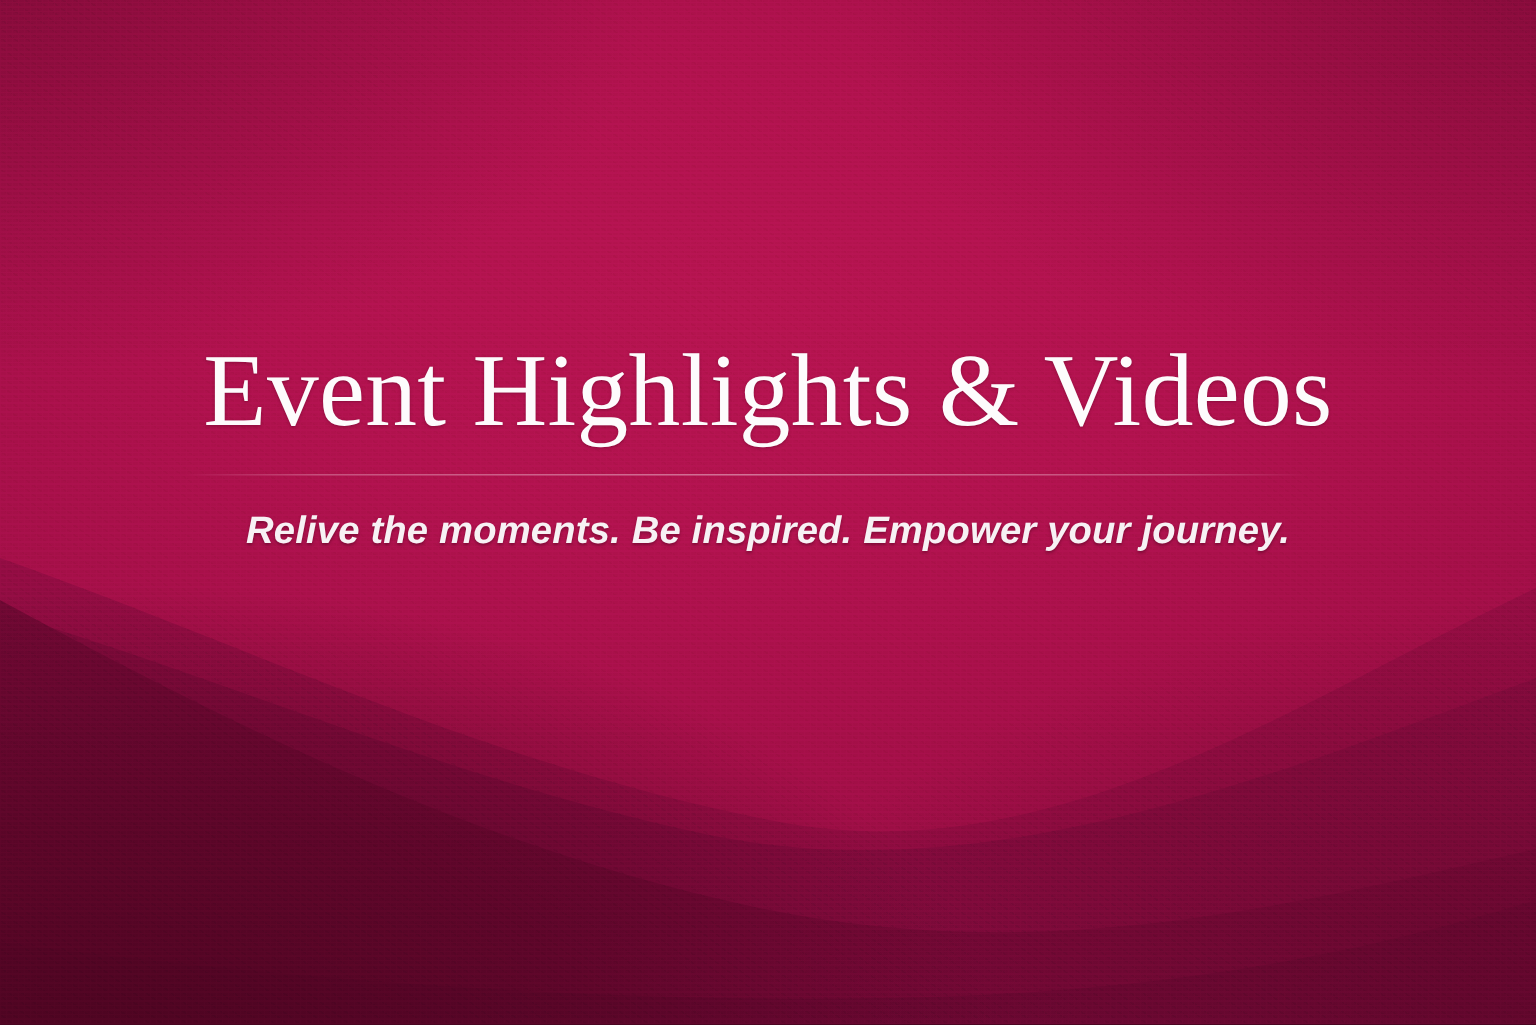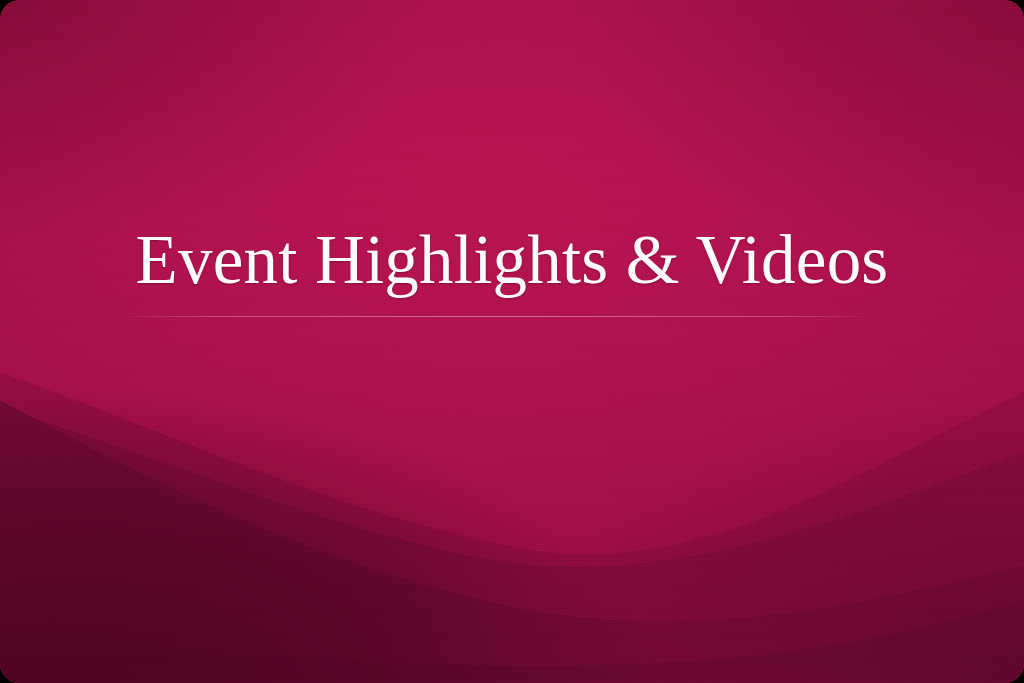--- a/index.html
+++ b/index.html
@@ -11,21 +11,20 @@
 
   #slide {
     position: relative;
     width: 1024px;
     height: 683px;
     overflow: hidden;
     font-family: "Liberation Sans", sans-serif;
     
     background-color: #a50f4a;
     isolation: isolate;
-    border-radius: 20px;
   }
 
   
 
   .bg-layer {
     position: absolute;
     inset: 0;
     pointer-events: none;
   }
 
@@ -175,15 +174,16 @@
 
   <div class="bg-layer bg-vignette"></div>
 
   <div class="bg-layer bg-noise"></div>
 
   <div class="content">
     <h1 class="title">Event Highlights &amp; Videos</h1>
 
     <div class="divider"></div>
 
+    <p class="subtitle">Relive the moments. Be inspired. Empower your journey.</p>
   </div>
 
 </div>
 
 </body></html>

